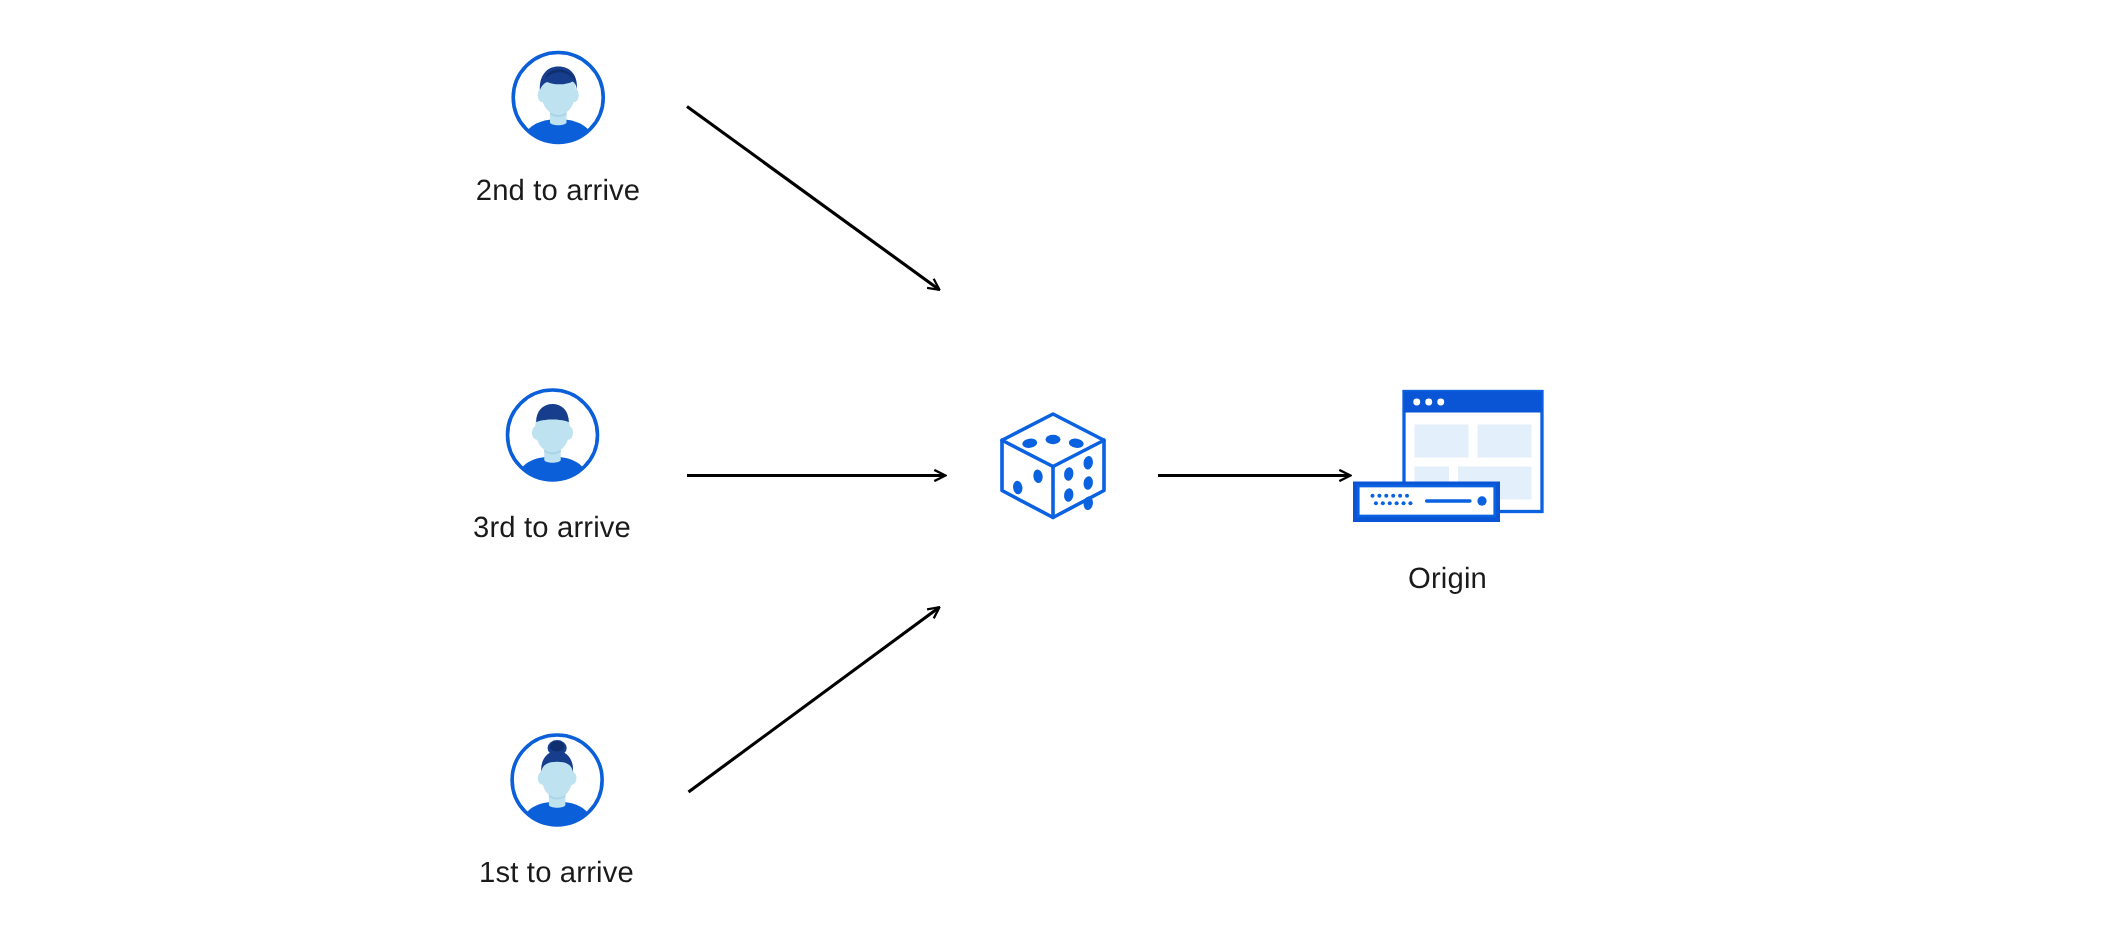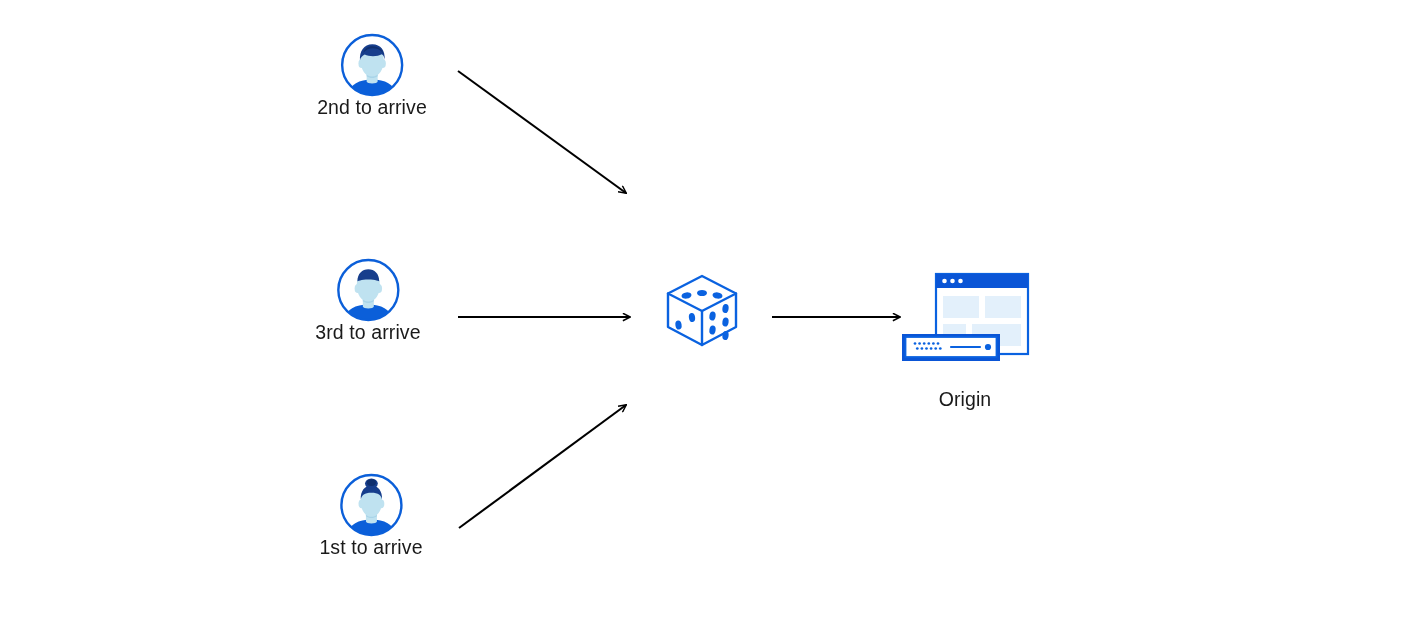--- a/index.html
+++ b/index.html
@@ -25,21 +25,21 @@
     align-items: center;
   }
   .node-label {
     font-size: 19.5px;
     color: #1a1a1a;
     letter-spacing: 0.1px;
     white-space: nowrap;
     line-height: 1;
   }
   .avatar-wrap { width: 66px; height: 66px; }
-  .avatar-label { }
+  .avatar-label { margin-top: 20px; }
   .dice-wrap { width: 86px; height: 86px; }
   .origin-wrap { width: 134px; height: 100px; }
   .origin-label { margin-top: 20px; }
   svg { display: block; overflow: visible; }
   #arrow-layer {
     position: absolute;
     left: 0; top: 0;
     width: 1405px;
     height: 633px;
     pointer-events: none;
@@ -113,21 +113,21 @@
                    C44.6,37.5 39.8,44.6 33,44.6 C26.2,44.6 21.4,37.5 21.4,28.5 Z" fill="#bfe2f0"></path>
           <path d="M22.1,24.4 C22.1,16.6 26.8,12.3 33,12.3 C39.2,12.3 43.9,16.6 43.9,24.4
                    C43.9,24.4 40.2,22.6 33,22.6 C25.8,22.6 22.1,24.4 22.1,24.4 Z" fill="#173e8c"></path>
         </g>
         <circle cx="33" cy="33" r="30" fill="none" stroke="#0b5fd9" stroke-width="2.4"></circle>
       </svg>
     </div>
     <div class="node-label avatar-label">3rd to arrive</div>
   </div>
 
-  <div class="node" style="left:371px; top:472px; transform:translateX(-50%);">
+  <div class="node" style="left:371px; top:487px; transform:translateX(-50%);">
     <div class="avatar-wrap">
       <svg viewBox="0 0 66 66" width="66" height="66">
         <defs>
           <clipPath id="clipC">
               <circle cx="33" cy="33" r="30"></circle>
             </clipPath>
         </defs>
         <circle cx="33" cy="33" r="30" fill="#ffffff"></circle>
         <g clip-path="url(#clipC)">
           <path d="M9,66 C9,53 19,47.5 33,47.5 C47,47.5 57,53 57,66 Z" fill="#0b5fd9"></path>
@@ -168,21 +168,21 @@
           <ellipse cx="66.5" cy="41.5" rx="3.1" ry="4.6" transform="rotate(8 66.5 41.5)"></ellipse>
           <ellipse cx="53.5" cy="49.0" rx="3.1" ry="4.6" transform="rotate(8 53.5 49)"></ellipse>
           <ellipse cx="66.5" cy="55.0" rx="3.1" ry="4.6" transform="rotate(8 66.5 55)"></ellipse>
           <ellipse cx="53.5" cy="63.0" rx="3.1" ry="4.6" transform="rotate(8 53.5 63)"></ellipse>
           <ellipse cx="66.5" cy="68.5" rx="3.1" ry="4.6" transform="rotate(8 66.5 68.5)"></ellipse>
         </g>
       </svg>
     </div>
   </div>
 
-  <div class="node" style="left:965px; top:270px; transform:translateX(-50%);">
+  <div class="node" style="left:965px; top:257px; transform:translateX(-50%);">
     <div class="origin-wrap">
       <svg viewBox="0 0 134 100" width="134" height="100">
 
         <g>
           <rect x="38" y="4" width="92" height="80" fill="#ffffff" stroke="#0a62e0" stroke-width="2.2"></rect>
           <rect x="38" y="4" width="92" height="14" fill="#0a55d6"></rect>
           <circle cx="46.5" cy="11" r="2.3" fill="#ffffff"></circle>
           <circle cx="54.5" cy="11" r="2.3" fill="#ffffff"></circle>
           <circle cx="62.5" cy="11" r="2.3" fill="#ffffff"></circle>
           <rect x="45" y="26" width="36" height="22" fill="#e3f0fb"></rect>

